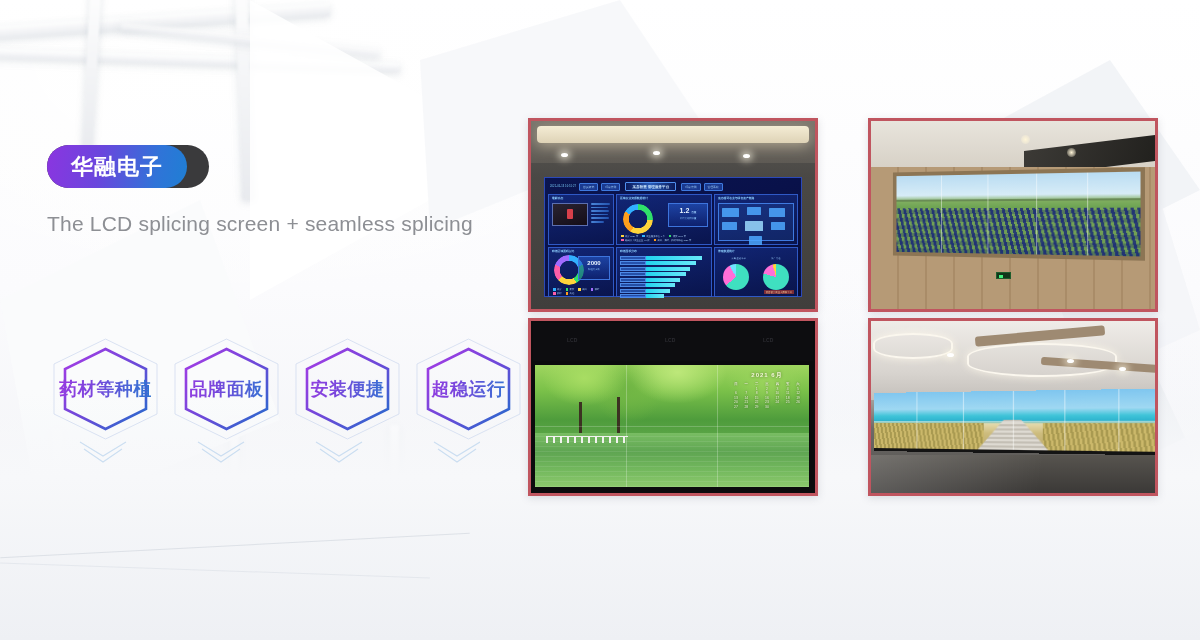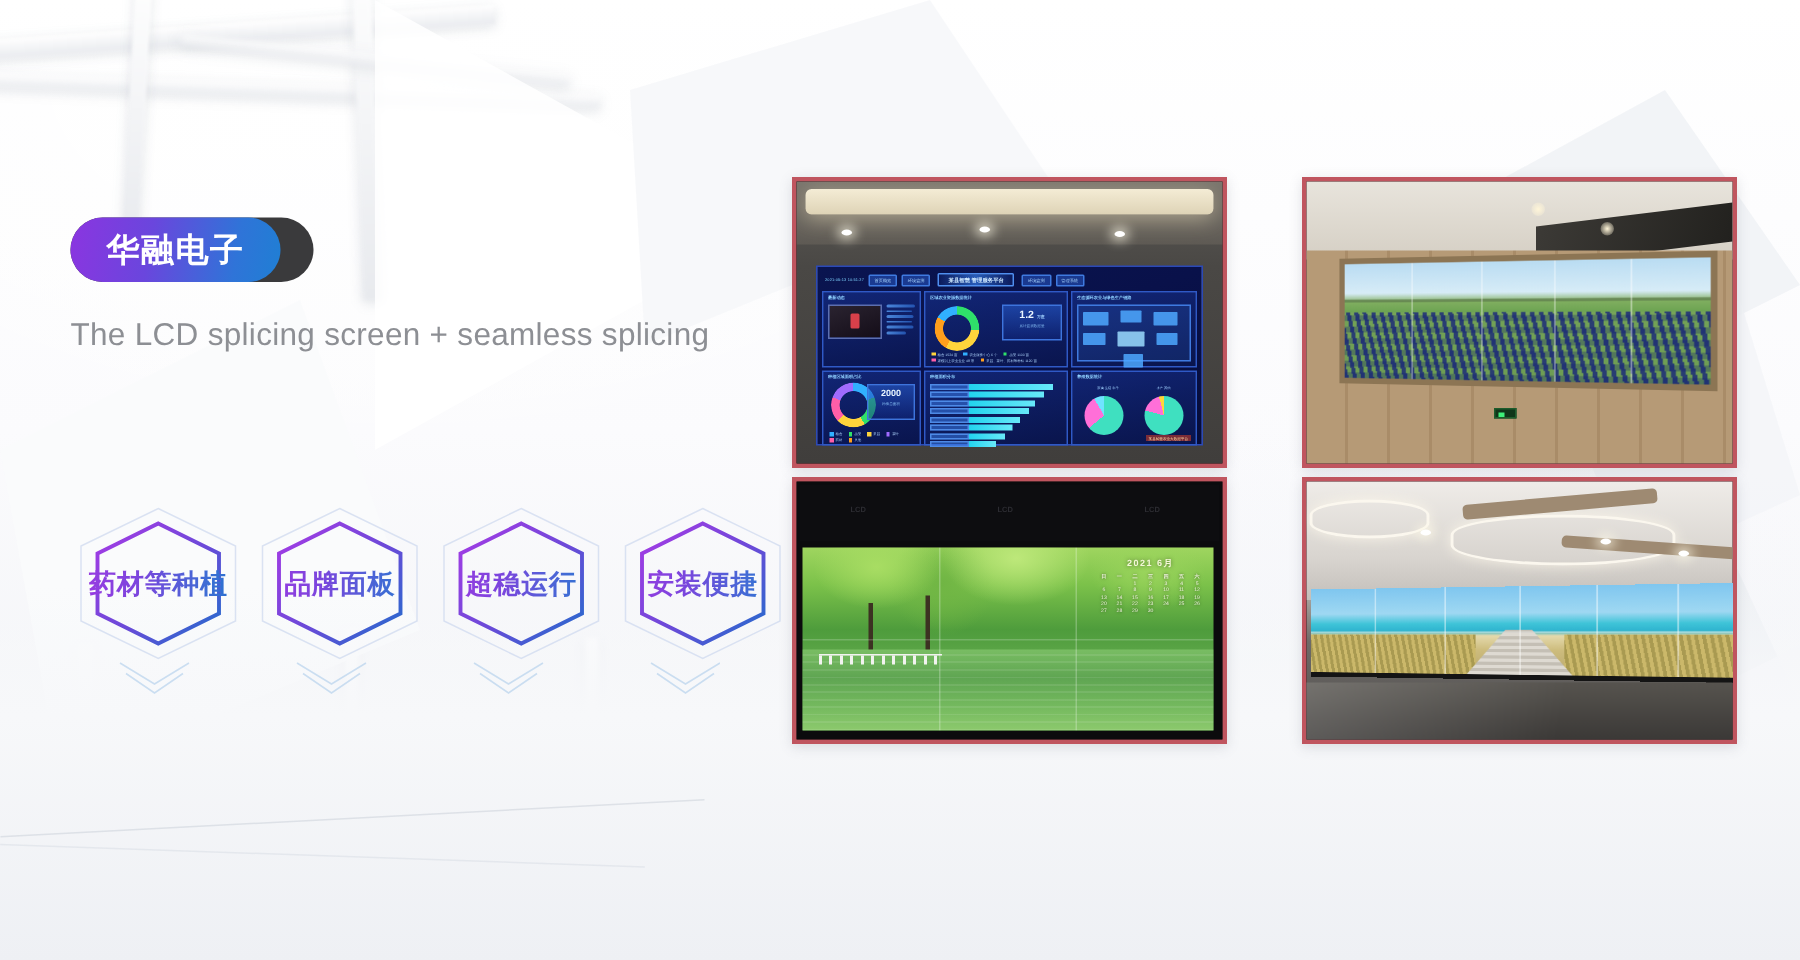--- a/index.html
+++ b/index.html
@@ -368,45 +368,45 @@
         </defs>
         <polygon points="58.5,6 110,31 110,81 58.5,106 7,81 7,31" fill="none" stroke="#cfd9ef" stroke-width="1" opacity=".75"></polygon>
         <polygon points="58.5,16 99,36 99,76 58.5,96 18,76 18,36" fill="none" stroke="url(#hg1)" stroke-width="2.6"></polygon>
       </svg>
       <div class="feat-label">品牌面板</div>
     </div>
 
     <div class="feat">
       <svg viewBox="0 0 117 112">
         <defs>
+          <linearGradient id="hg3" x1="0" y1="0" x2="1" y2="1">
+            <stop offset="0%" stop-color="#a93ae6"></stop>
+              <stop offset="55%" stop-color="#6a4ad8"></stop>
+              <stop offset="100%" stop-color="#1f6fcc"></stop>
+          </linearGradient>
+        </defs>
+        <polygon points="58.5,6 110,31 110,81 58.5,106 7,81 7,31" fill="none" stroke="#cfd9ef" stroke-width="1" opacity=".75"></polygon>
+        <polygon points="58.5,16 99,36 99,76 58.5,96 18,76 18,36" fill="none" stroke="url(#hg3)" stroke-width="2.6"></polygon>
+      </svg>
+      <div class="feat-label">安装便捷</div>
+    </div>
+
+    <div class="feat">
+      <svg viewBox="0 0 117 112">
+        <defs>
           <linearGradient id="hg2" x1="0" y1="0" x2="1" y2="1">
             <stop offset="0%" stop-color="#a93ae6"></stop>
               <stop offset="55%" stop-color="#6a4ad8"></stop>
               <stop offset="100%" stop-color="#1f6fcc"></stop>
           </linearGradient>
         </defs>
         <polygon points="58.5,6 110,31 110,81 58.5,106 7,81 7,31" fill="none" stroke="#cfd9ef" stroke-width="1" opacity=".75"></polygon>
         <polygon points="58.5,16 99,36 99,76 58.5,96 18,76 18,36" fill="none" stroke="url(#hg2)" stroke-width="2.6"></polygon>
       </svg>
       <div class="feat-label">超稳运行</div>
-    </div>
-
-    <div class="feat">
-      <svg viewBox="0 0 117 112">
-        <defs>
-          <linearGradient id="hg3" x1="0" y1="0" x2="1" y2="1">
-            <stop offset="0%" stop-color="#a93ae6"></stop>
-              <stop offset="55%" stop-color="#6a4ad8"></stop>
-              <stop offset="100%" stop-color="#1f6fcc"></stop>
-          </linearGradient>
-        </defs>
-        <polygon points="58.5,6 110,31 110,81 58.5,106 7,81 7,31" fill="none" stroke="#cfd9ef" stroke-width="1" opacity=".75"></polygon>
-        <polygon points="58.5,16 99,36 99,76 58.5,96 18,76 18,36" fill="none" stroke="url(#hg3)" stroke-width="2.6"></polygon>
-      </svg>
-      <div class="feat-label">安装便捷</div>
     </div>
   </div>
 
   <div class="photos">
 
     <div class="photo p1">
       <div class="photo-inner">
         <div class="room1"></div>
         <div class="ceil1"></div>
         <div class="cove"></div>

